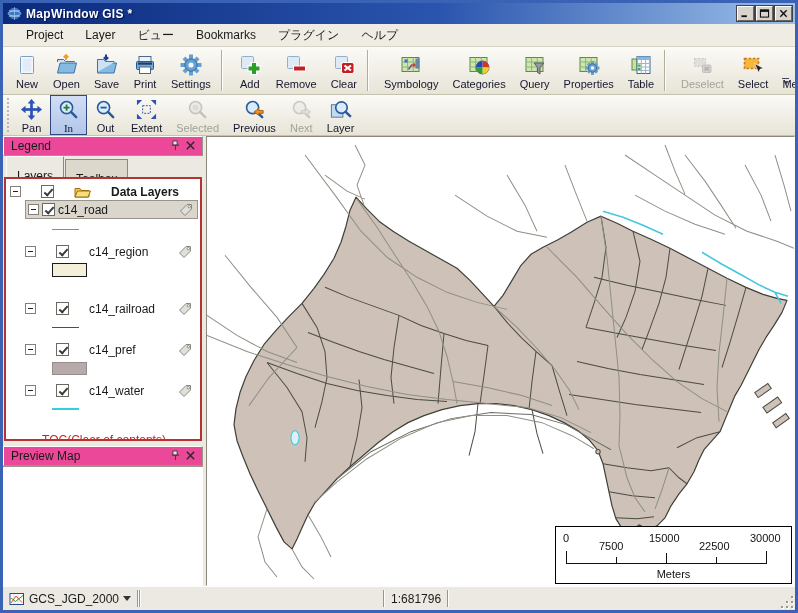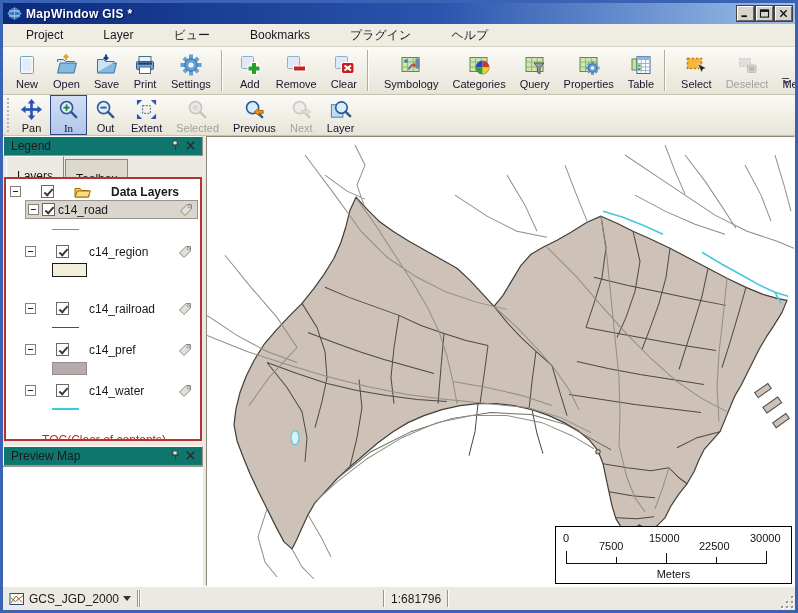--- a/index.html
+++ b/index.html
@@ -15,21 +15,21 @@
     background:linear-gradient(90deg,#0b2a7c 0%,#2a55ae 55%,#9cc0ea 100%);}
   .titlebar .app-icon{width:15px;height:15px;margin:0 4px 0 1px;display:inline-flex;}
   .titlebar .title{color:#fff;font-weight:bold;font-size:12px;letter-spacing:.3px;flex:1;
     text-shadow:1px 1px 1px #00104a;white-space:nowrap;}
   .winbtn{width:17px;height:15px;margin-left:2px;background:#d8d4cc;
     border:1px solid;border-color:#fff #6a665e #6a665e #fff;outline:1px solid #42424a;
     display:inline-flex;align-items:center;justify-content:center;padding:0;}
   .winbtn svg{width:11px;height:9px;}
   
   .menubar{height:23px;display:flex;align-items:center;background:#efece4;
-    border-bottom:1px solid #d6d2c4;padding-left:12px;gap:18px;}
+    border-bottom:1px solid #d6d2c4;padding-left:12px;}
   .menu-item{padding:3px 11px;cursor:default;}
   
   .toolbar{display:flex;align-items:stretch;background:linear-gradient(#fbfaf6,#e7e4d7);
     border-bottom:1px solid #c6c2b2;position:relative;}
   .tb1{height:48px;}
   .tb2{height:41px;}
   .grip{width:5px;margin:3px 2px 3px 3px;
     background-image:repeating-linear-gradient(180deg,#b8b4c6 0 2px,transparent 2px 4px);
     background-size:2px 100%;background-repeat:no-repeat;background-position:1px 0;}
   .tbsep{width:2px;margin:3px 3px;border-left:1px solid #b2ae9e;border-right:1px solid #fdfdfa;}
@@ -46,21 +46,21 @@
   .tb-overflow{position:absolute;right:4px;bottom:6px;width:11px;display:flex;
     flex-direction:column;align-items:center;gap:2px;}
   .tb-overflow .bar{width:7px;height:1px;background:#44445c;}
   .tb-overflow .tri{width:0;height:0;border:3.5px solid transparent;border-top:4px solid #44445c;}
   
   .dock{display:flex;height:450px;}
   .leftcol{width:200px;display:flex;flex-direction:column;background:#ece9e2;}
   .vsplit{width:3px;background:#ece9e2;cursor:ew-resize;}
   .hsplit{height:4px;background:#ece9e2;cursor:ns-resize;}
   
-  .panel-h{height:20px;background:#0f766e;display:flex;align-items:center;
+  .panel-h{height:20px;background:#ec4899;display:flex;align-items:center;
     padding:0 4px 0 7px;border:1px solid;border-color:#fdfdfa #9a968a #9a968a #fdfdfa;}
   .panel-h .ptitle{flex:1;font-size:12px;}
   .phbtn{width:15px;height:14px;display:inline-flex;align-items:center;justify-content:center;
     background:none;border:none;padding:0;}
   .phbtn svg{width:11px;height:11px;}
   
   .tabs{height:21px;display:flex;align-items:flex-end;padding-left:3px;background:#ece9e2;}
   .tab{padding:12px 10px 3px;border:1px solid #8c887c;border-bottom:none;
     background:#dcd8cc;margin-right:1px;font-size:12px;height:18px;}
   .tab.active{background:#ece9e2;border-color:#fdfdfa #8c887c #ece9e2 #fdfdfa;height:21px;
@@ -324,38 +324,38 @@
               <rect x="9" y="11.5" width="2.6" height="2" fill="#4aa44a"></rect>
               <rect x="9" y="15" width="2.6" height="2" fill="#4aa44a"></rect>
             </svg>
           </span>
           <span>Table</span>
         </button>
     </div>
     <div class="tbsep"></div>
       <div class="grip"></div>
     <div class="tbgroup">
-      <button class="tbbtn">
-          <span class="ticon">
-            <svg viewBox="0 0 24 24">
-              <rect x="3.5" y="5.5" width="14" height="10" fill="#f6b83a" stroke="#c87818" stroke-width="1.6" stroke-dasharray="2.4 1.8"></rect>
-              <path d="M13.5 10.5l4.2 9.3 1.5-3.7 3.8-.6z" fill="#222" stroke="#fff" stroke-width=".7"></path>
-            </svg>
-          </span>
-          <span>Select</span>
-        </button>
       <button class="tbbtn disabled">
           <span class="ticon">
             <svg viewBox="0 0 24 24">
               <rect x="4.5" y="5.5" width="11" height="8" fill="#cfcfc9" stroke="#a8a8a0" stroke-dasharray="2 1.6"></rect>
               <rect x="12.5" y="12" width="8.5" height="7.5" rx="1" fill="#bcbcb4" stroke="#9a9a92"></rect>
               <path d="M14.5 14l4.5 3.5M19 14l-4.5 3.5" stroke="#83837b" stroke-width="1.6"></path>
             </svg>
           </span>
           <span>Deselect</span>
+        </button>
+      <button class="tbbtn">
+          <span class="ticon">
+            <svg viewBox="0 0 24 24">
+              <rect x="3.5" y="5.5" width="14" height="10" fill="#f6b83a" stroke="#c87818" stroke-width="1.6" stroke-dasharray="2.4 1.8"></rect>
+              <path d="M13.5 10.5l4.2 9.3 1.5-3.7 3.8-.6z" fill="#222" stroke="#fff" stroke-width=".7"></path>
+            </svg>
+          </span>
+          <span>Select</span>
         </button>
       <button class="tbbtn">
           <span class="ticon">
             <svg viewBox="0 0 24 24">
               <rect x="5" y="3" width="6.5" height="18" fill="#aacde8" stroke="#2a4a6a"></rect>
               <path d="M5 6.5h3M5 10h4.5M5 13.5h3M5 17h4.5" stroke="#2a4a6a"></path>
               <path d="M16 4.5v15M16 4.5l-2.4 3M16 4.5l2.4 3M16 19.5l-2.4-3M16 19.5l2.4-3" fill="none" stroke="#111" stroke-width="1.7"></path>
               <text x="18.5" y="11" font-size="10" font-weight="bold" font-family="DejaVu Sans" fill="#111">?</text>
             </svg>
           </span>

